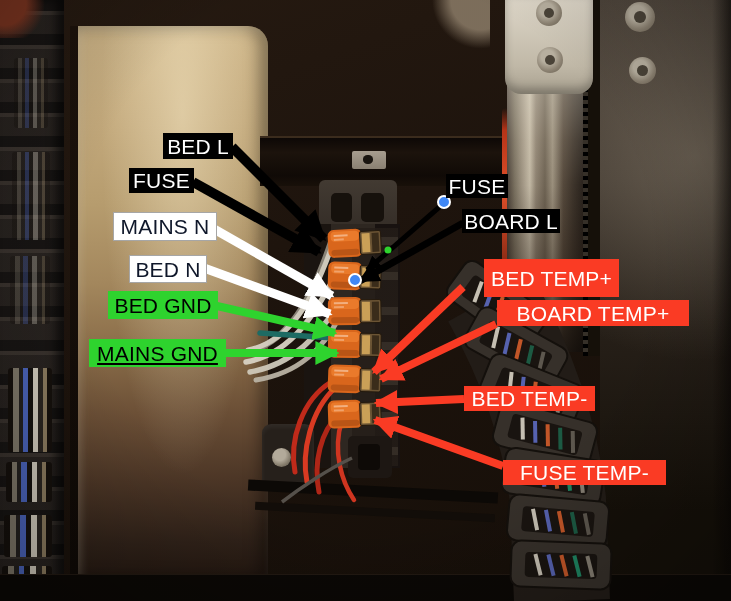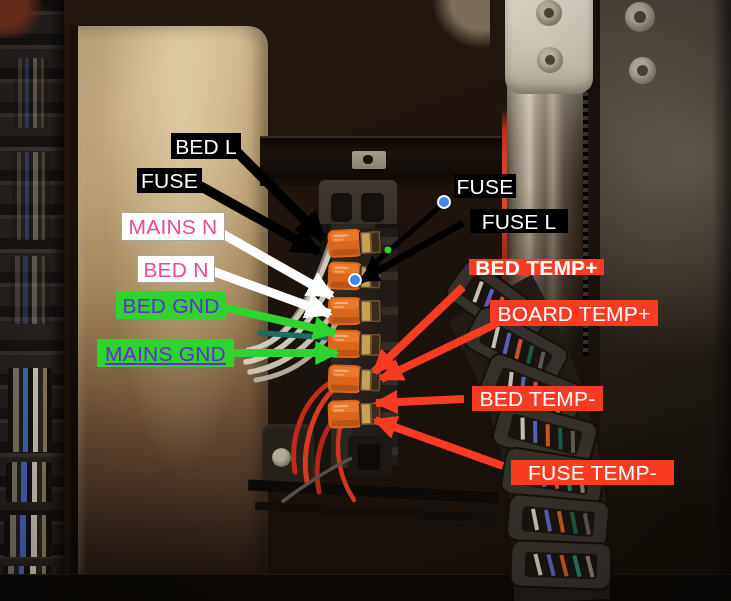--- a/index.html
+++ b/index.html
@@ -71,25 +71,25 @@
   .metal-curve{left:428px;top:0;width:62px;height:58px;
     background:radial-gradient(circle at 85% 0%, #9a8a74 0 38%, transparent 62%);opacity:.75;border-radius:0 0 0 40px;}
   .corner-red{left:0;top:0;width:46px;height:38px;background:radial-gradient(circle at 10% 10%,#7a3420 0 40%,transparent 75%);}
   .bottom-strip{left:0;top:574px;width:731px;height:27px;background:#0b0805;border-top:1px solid rgba(70,52,38,.4);}
   .vignette{left:0;top:0;width:731px;height:601px;
     background:radial-gradient(ellipse at 50% 42%, transparent 55%, rgba(0,0,0,.30) 100%);}
   
   #photo-svg,#annot-svg{position:absolute;left:0;top:0;pointer-events:none;}
   .label{
     position:absolute;display:flex;align-items:center;justify-content:center;
-    font-size:21px;line-height:1;white-space:nowrap;letter-spacing:.2px;margin-left:8px;
+    font-size:21px;line-height:1;white-space:nowrap;letter-spacing:.2px;
   }
   .label.black{background:#000;color:#fff;}
-  .label.white{background:#fff;color:#ec4899;border:1px solid rgba(0,0,0,.35);}
-  .label.green{background:var(--ann-green,#2ed32e);color:#6d28d9;}
+  .label.white{background:#fff;color:#0f172a;border:1px solid rgba(0,0,0,.35);}
+  .label.green{background:var(--ann-green,#2ed32e);color:#000000;}
   .label.red{background:var(--ann-red,#fa3b24);color:#fff;}
 </style>
 </head>
 <body>
 
 <div id="stage">
 
   <div class="ph chain-left"></div>
   <div class="ph chain-window" style="left:14px;top:58px;width:34px;height:70px;opacity:.35;"></div>
   <div class="ph chain-window" style="left:12px;top:152px;width:38px;height:88px;opacity:.4;"></div>
@@ -324,20 +324,20 @@
       </g>
   </svg>
   <div id="annotation-labels">
       <div class="label black" style="left: 163px; top: 133px; width: 70px; height: 26px;">BED L</div>
       <div class="label black" style="left: 129px; top: 168px; width: 65px; height: 25px;">FUSE</div>
       <div class="label white" style="left: 113px; top: 212px; width: 102px; height: 27px;">MAINS N</div>
       <div class="label white" style="left: 129px; top: 255px; width: 76px; height: 26px;">BED N</div>
       <div class="label green" style="left: 108px; top: 291px; width: 110px; height: 28px;">BED GND</div>
       <div class="label green" style="left: 89px; top: 339px; width: 137px; height: 28px; text-decoration: underline;">MAINS GND</div>
       <div class="label black" style="left: 446px; top: 174px; width: 62px; height: 24px;">FUSE</div>
-      <div class="label black" style="left: 462px; top: 209px; width: 98px; height: 24px;">FUSE L</div>
-      <div class="label red" style="left: 461px; top: 259px; width: 135px; height: 16px; font-weight: bold;">BED TEMP+</div>
-      <div class="label red" style="left: 482px; top: 300px; width: 168px; height: 26px;">BOARD TEMP+</div>
+      <div class="label black" style="left: 462px; top: 209px; width: 98px; height: 24px;">BOARD L</div>
+      <div class="label red" style="left: 484px; top: 259px; width: 135px; height: 38px;">BED TEMP+</div>
+      <div class="label red" style="left: 497px; top: 300px; width: 192px; height: 26px;">BOARD TEMP+</div>
       <div class="label red" style="left: 464px; top: 386px; width: 131px; height: 25px;">BED TEMP-</div>
       <div class="label red" style="left: 503px; top: 460px; width: 163px; height: 25px;">FUSE TEMP-</div>
     </div>
 
 </div>
 
 </body></html>

